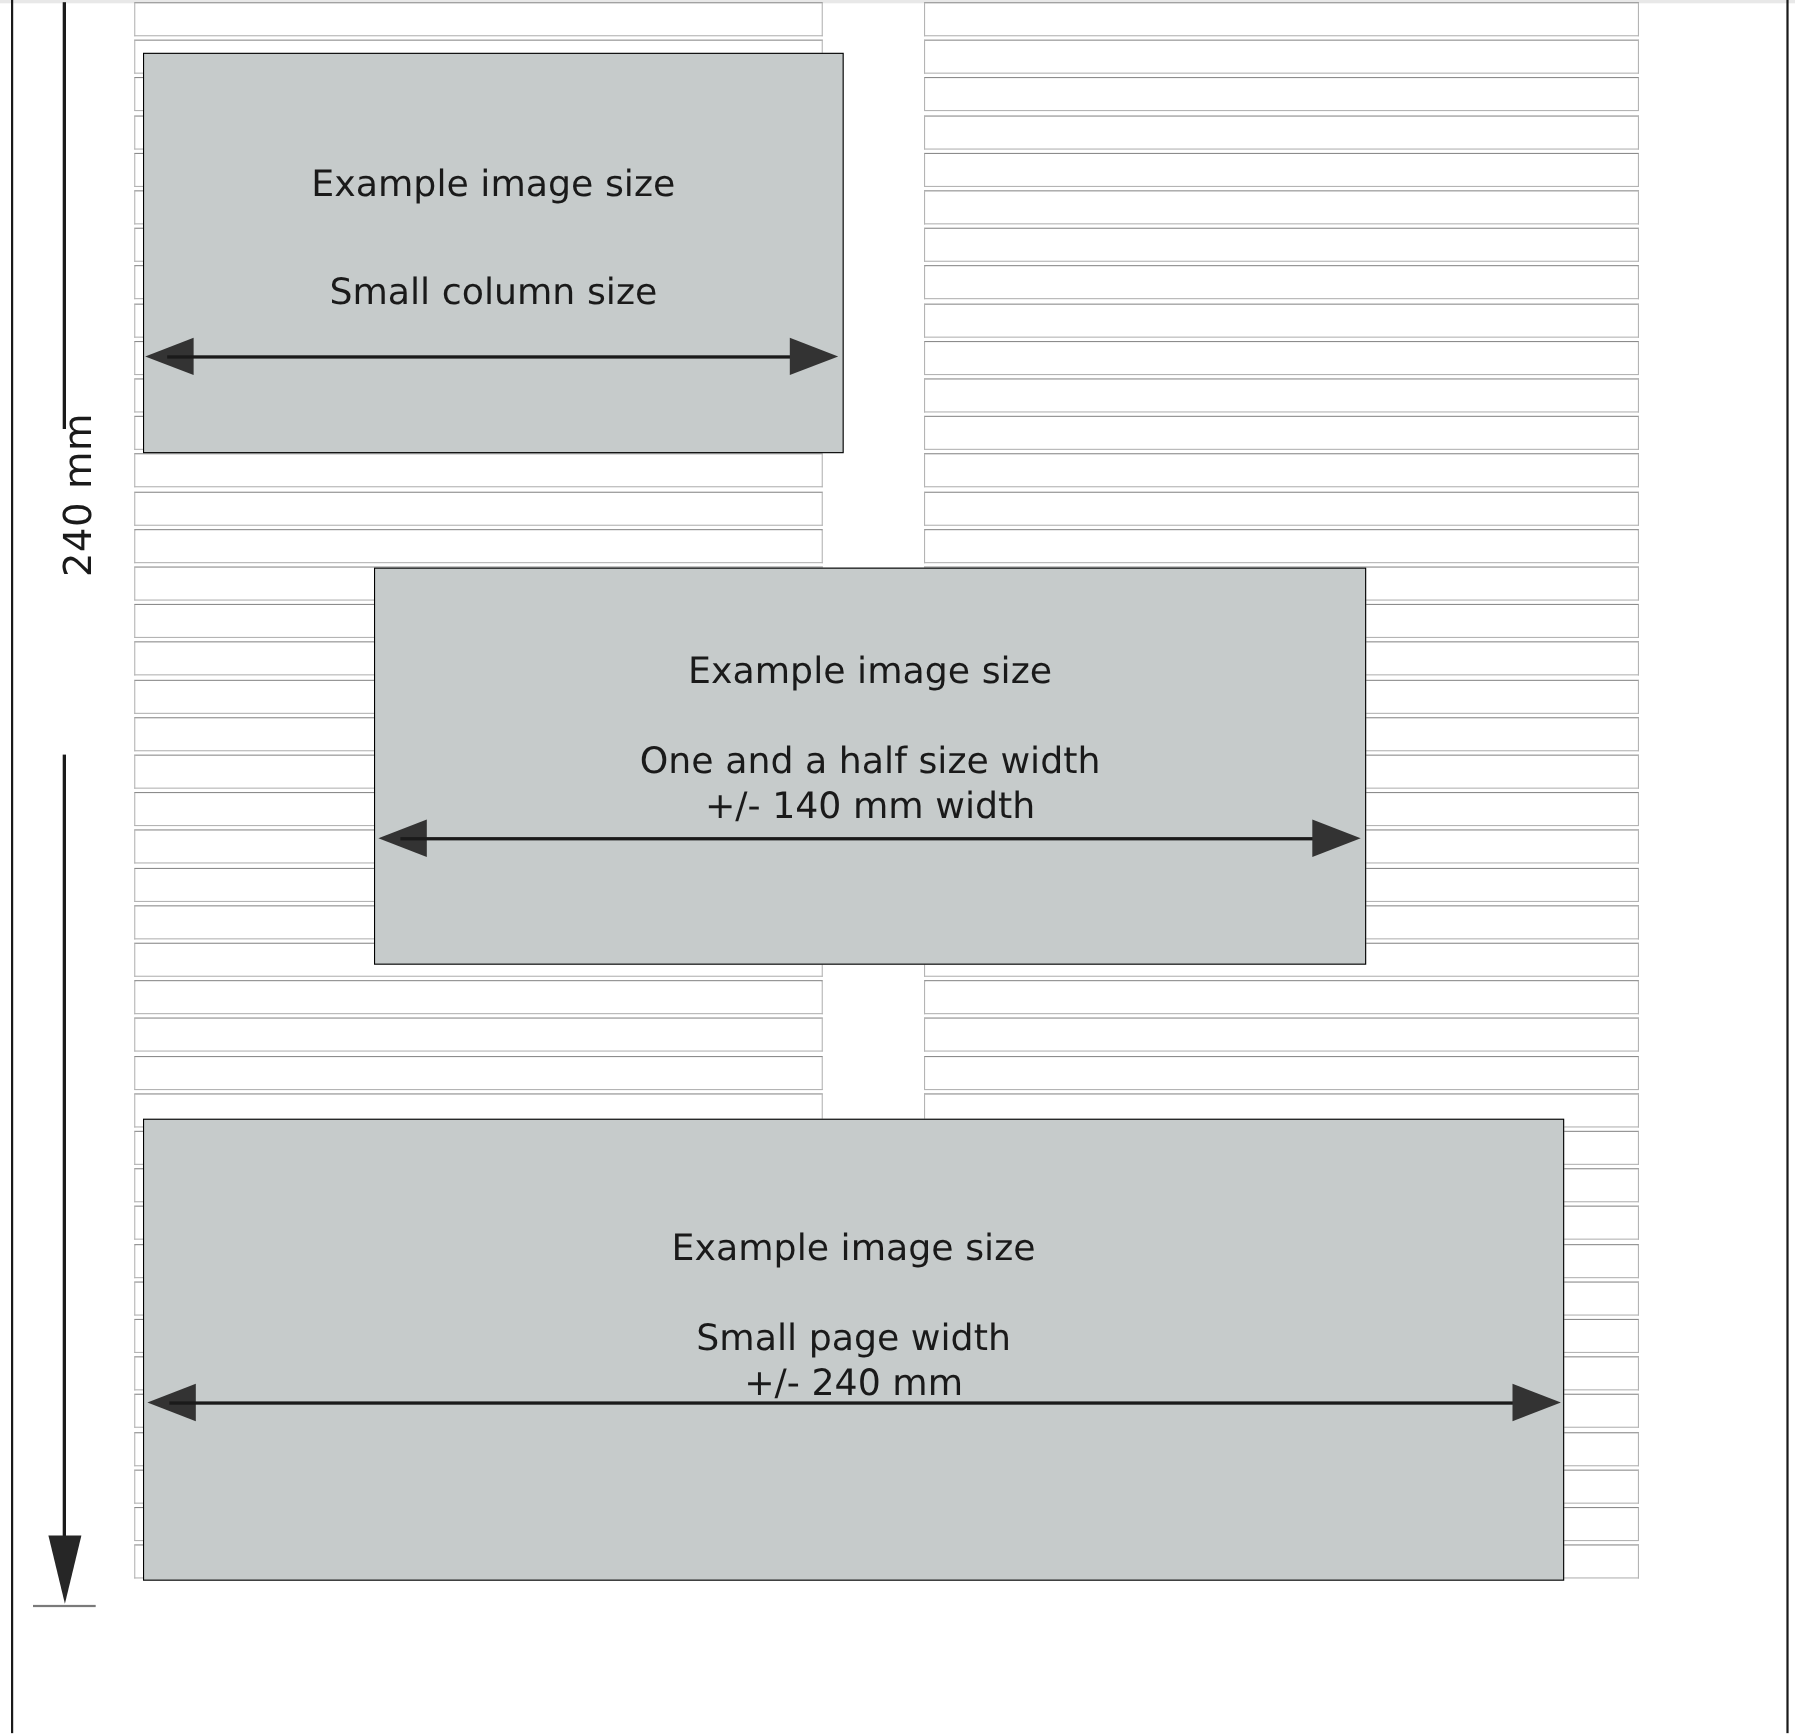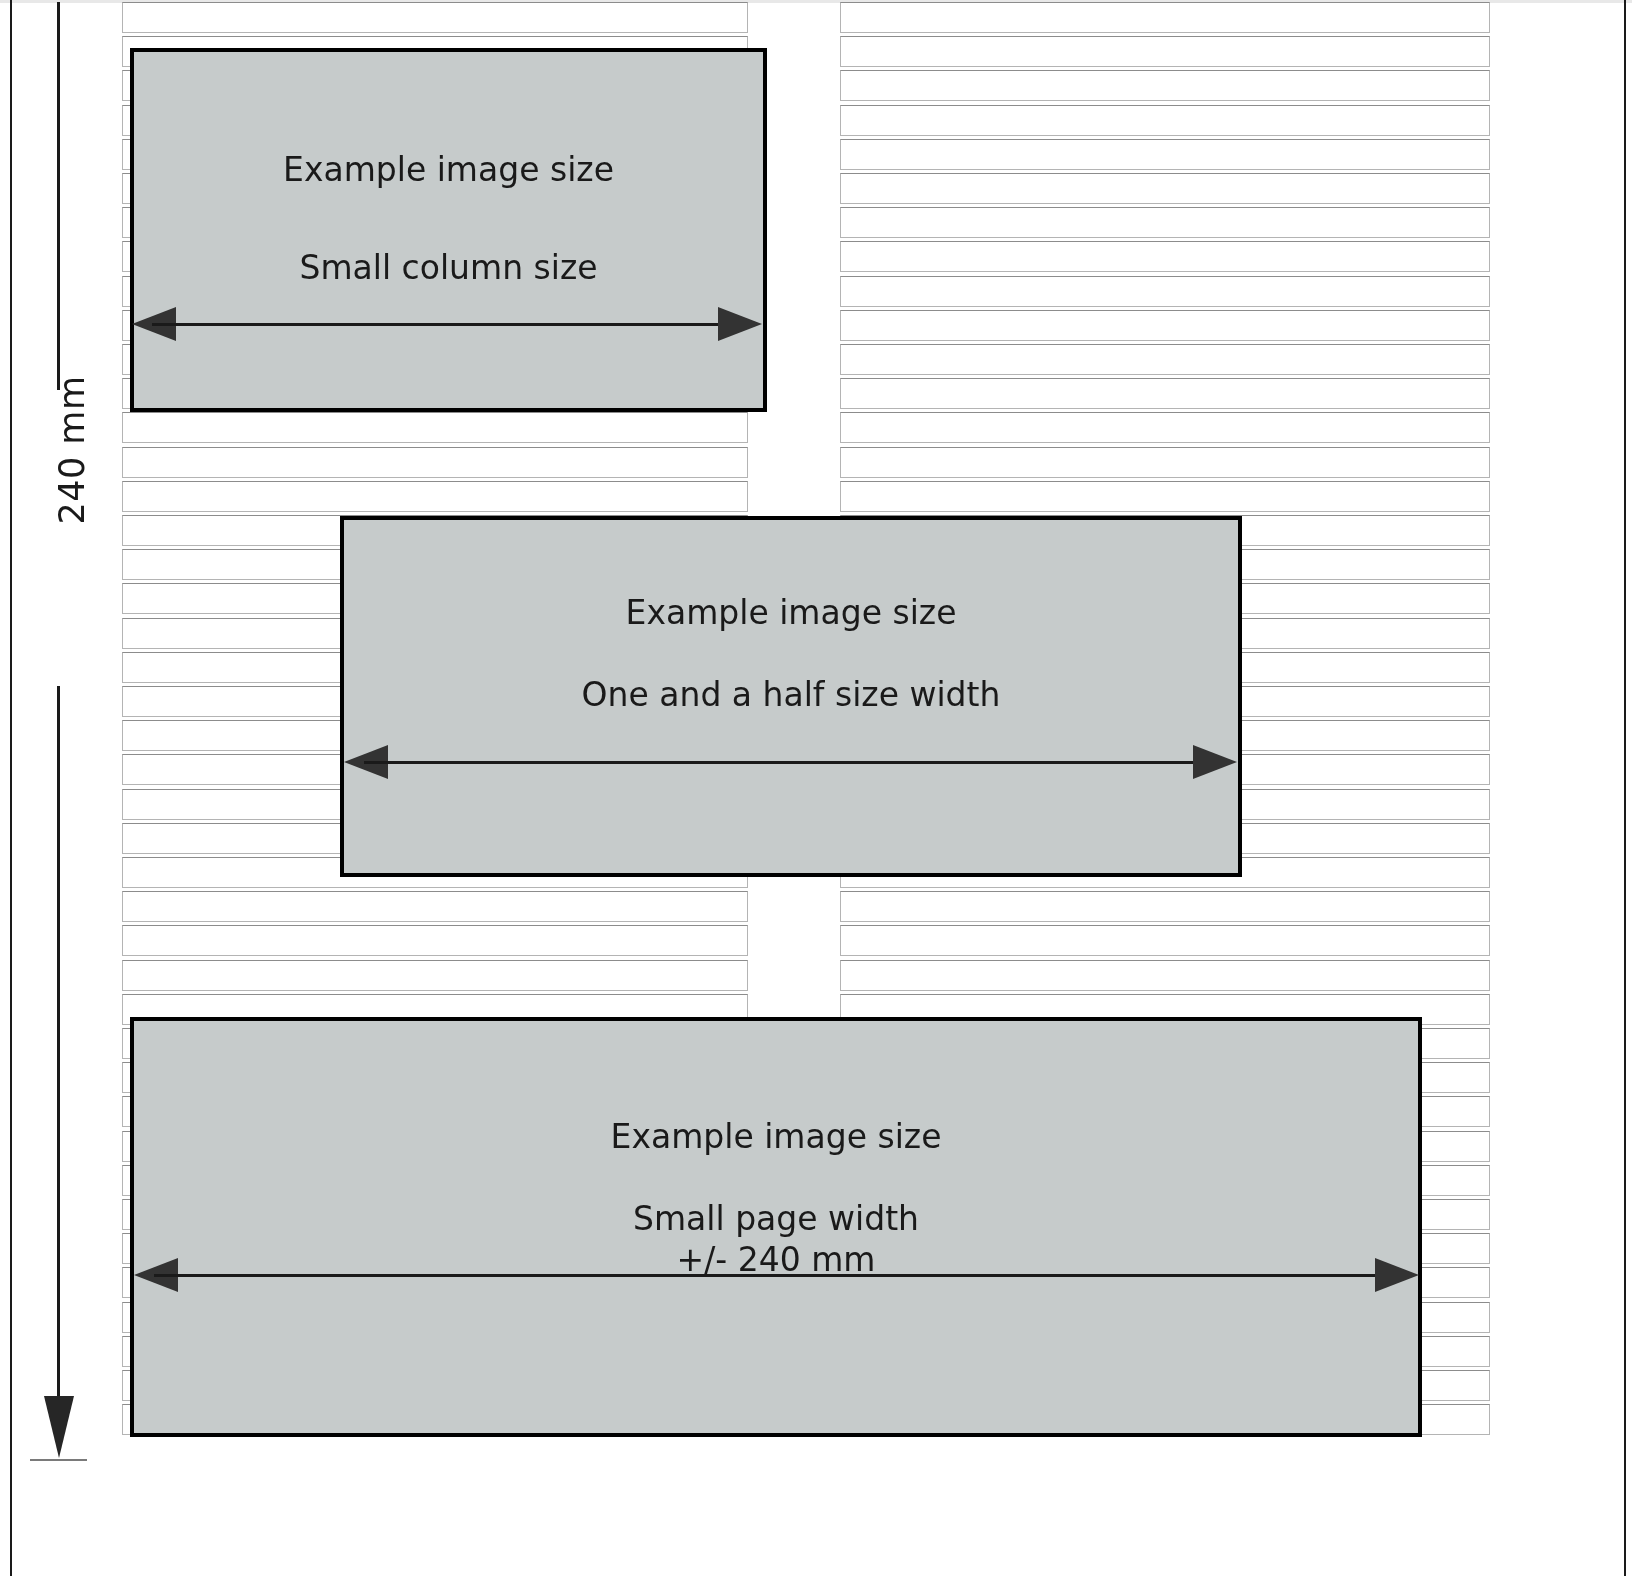--- a/index.html
+++ b/index.html
@@ -87,21 +87,21 @@
     border: 1px solid #b4b4b4;
     border-top-color: #8c8c8c;
     background: #ffffff;
     box-sizing: border-box;
   }
 
   
   .img-block {
     position: absolute;
     background: #c6cbcb;
-    border: 4px solid #000000;
+    border: 1px solid #000000;
     box-sizing: border-box;
     z-index: 5;
   }
   .img-block .caption {
     position: absolute;
     left: 0;
     width: 100%;
     text-align: center;
     color: #1a1a1a;
     line-height: 1.20;
@@ -243,20 +243,21 @@
   </div>
   <div class="warrow" style="left:132px; top:307px; width:630px;">
     <div class="head left"></div>
     <div class="shaft" style="left:20px; right:20px;"></div>
     <div class="head right"></div>
   </div>
 
   <div class="img-block" id="block-2" style="left:340px; top:516px; width:902px; height:361px;">
     <div class="caption cap-title" style="top:73px;">Example image size</div>
     <div class="caption cap-sub" style="top:155px;">One and a half size width</div>
+    <div class="caption cap-sub" style="top:196px;">+/- 140 mm width</div>
   </div>
   <div class="warrow" style="left:344px; top:745px; width:893px;">
     <div class="head left"></div>
     <div class="shaft" style="left:20px; right:20px;"></div>
     <div class="head right"></div>
   </div>
 
   <div class="img-block" id="block-3" style="left:130px; top:1017px; width:1292px; height:420px;">
     <div class="caption cap-title" style="top:96px;">Example image size</div>
     <div class="caption cap-sub" style="top:178px;">Small page width</div>

